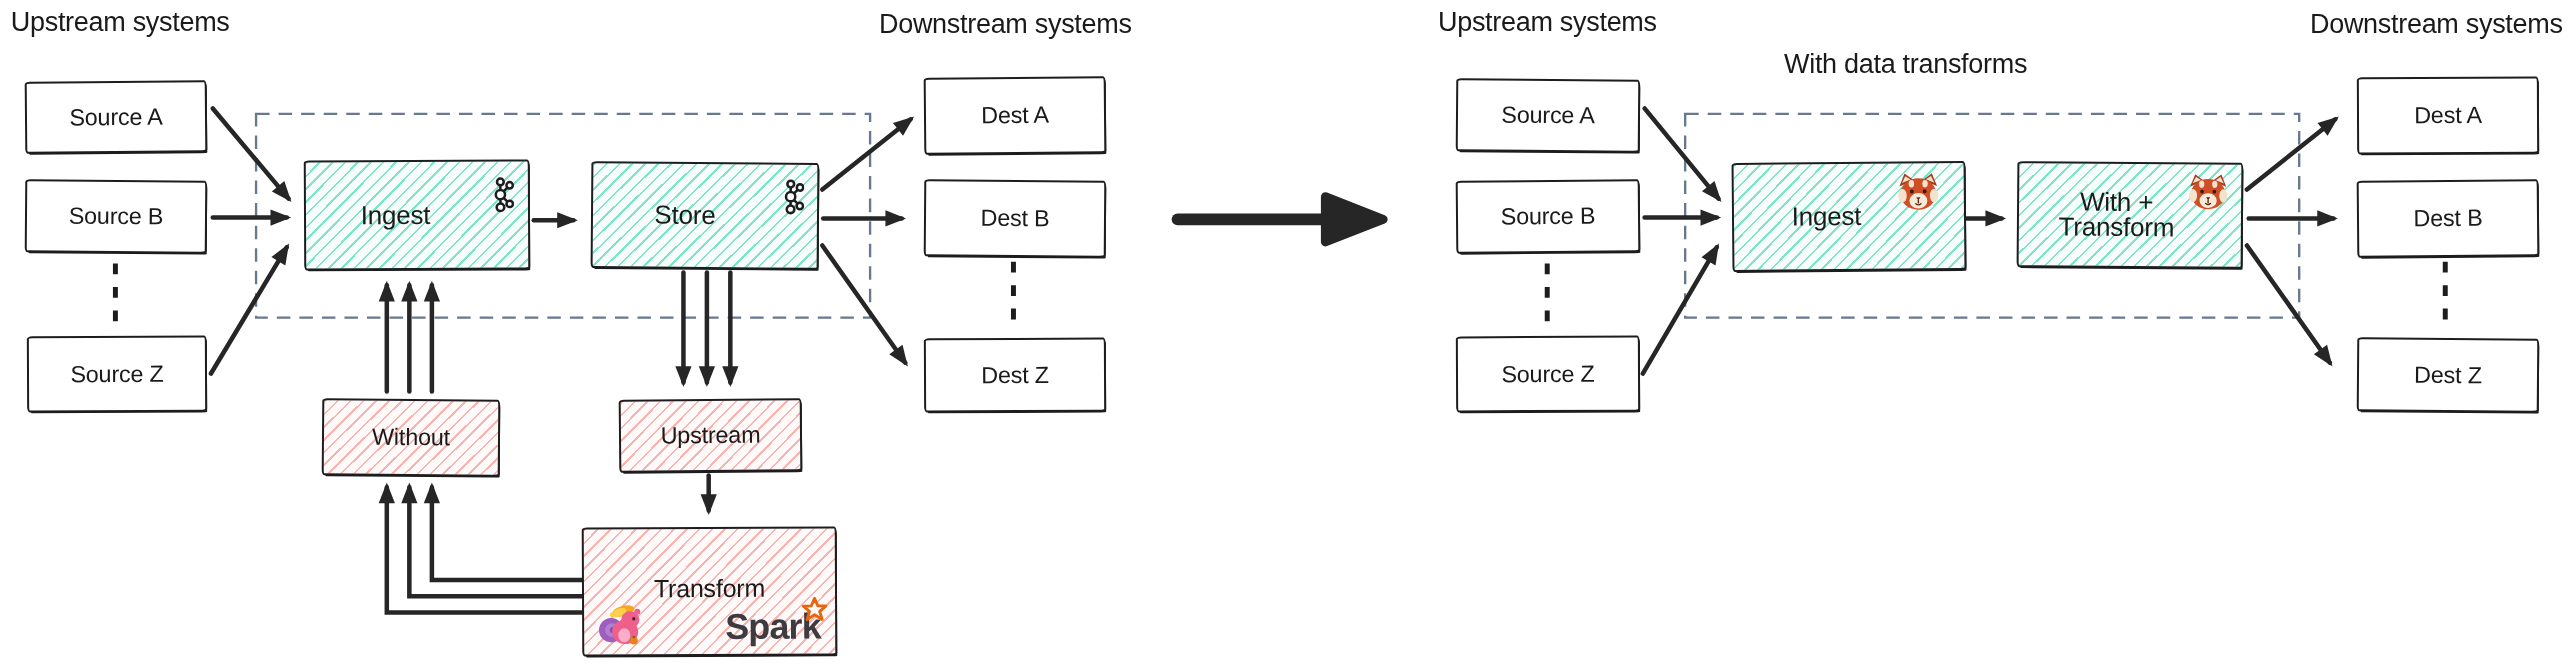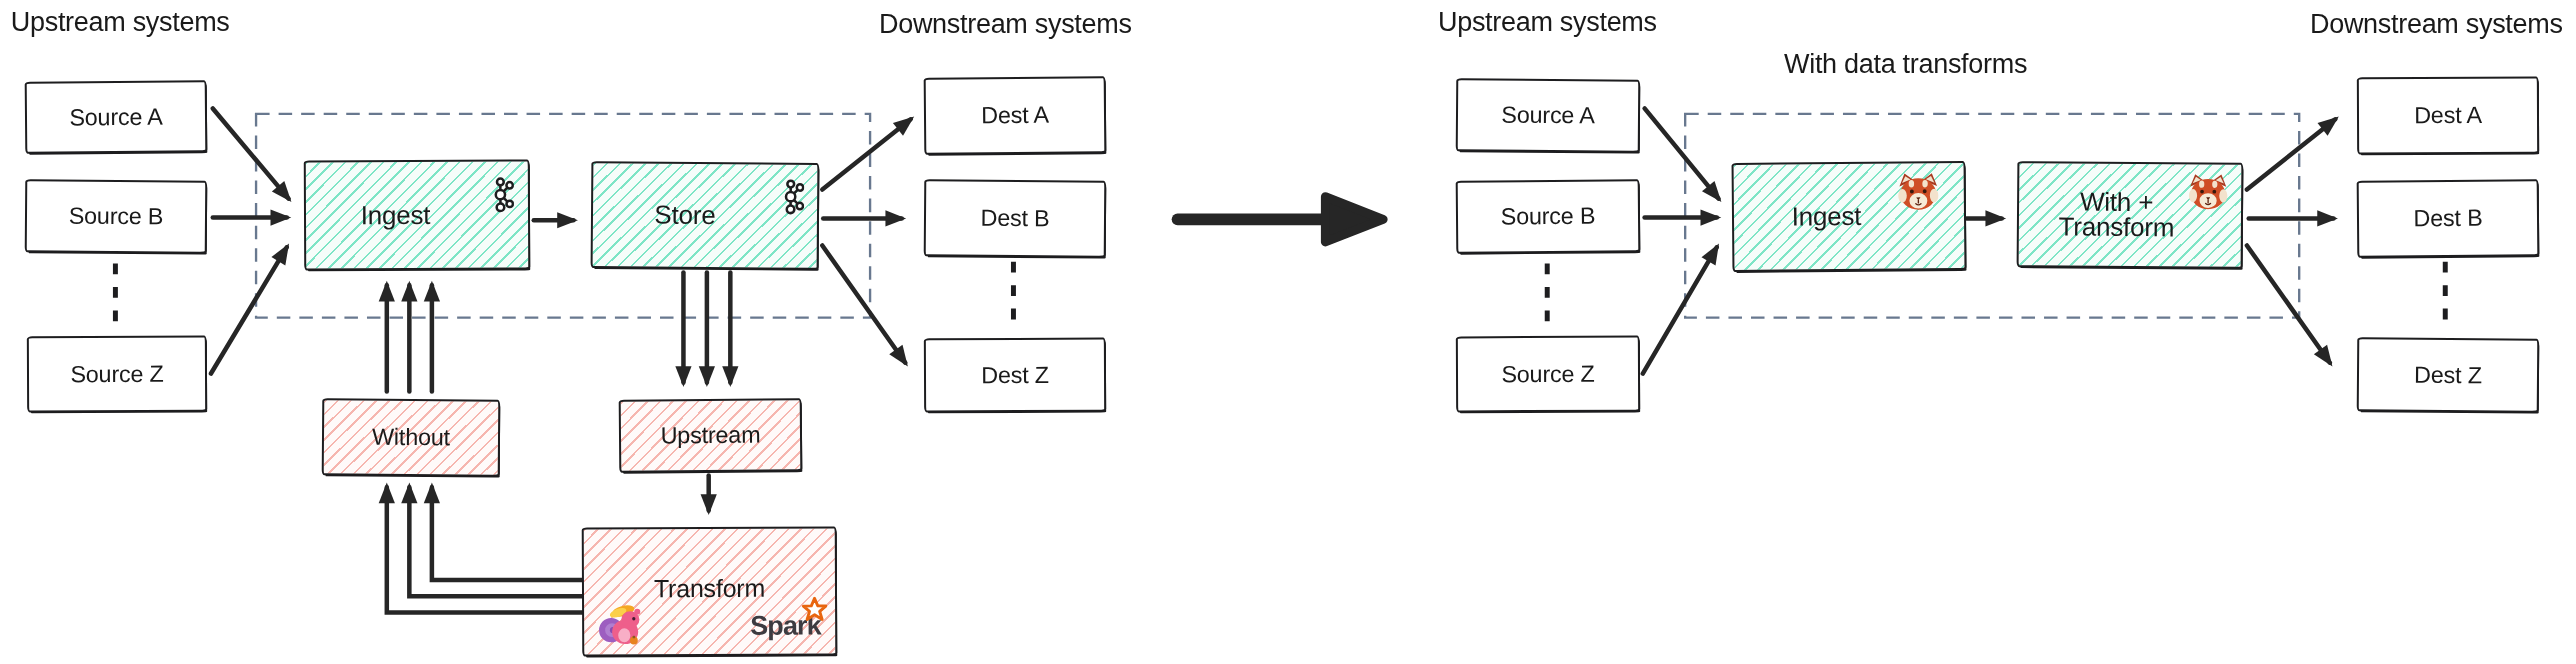--- a/index.html
+++ b/index.html
@@ -36,21 +36,21 @@
   }
   .node.pink{
     background-color:var(--pink-bg);
     background-image:repeating-linear-gradient(135deg,var(--pink-hatch) 0 1.8px,rgba(0,0,0,0) 1.8px 9px);
   }
   .t1{transform:rotate(-0.5deg);} .t2{transform:rotate(0.45deg);} .t3{transform:rotate(-0.25deg);}
   .corner-icon{position:absolute;line-height:0;}
   .two-line{font-size:20px;line-height:25px;}
   .transform-node{display:block;padding-top:45px;font-size:25px;}
   .spark-logo{position:absolute;right:14.4px;bottom:14.4px;line-height:0;}
-  .spark-word{font-size:27px;font-weight:700;letter-spacing:-0.9px;color:var(--spark-gray);line-height:27px;}
+  .spark-word{font-size:36px;font-weight:700;letter-spacing:-0.9px;color:var(--spark-gray);line-height:27px;}
   .spark-star{position:absolute;right:-7.2px;top:-16px;}
   .flink-pos{position:absolute;left:14.4px;bottom:7.2px;line-height:0;}
 </style>
 </head>
 <body>
 
 <div class="stage">
 
   <svg class="wires" viewBox="0 0 2857 737" aria-hidden="true">
     <defs>

